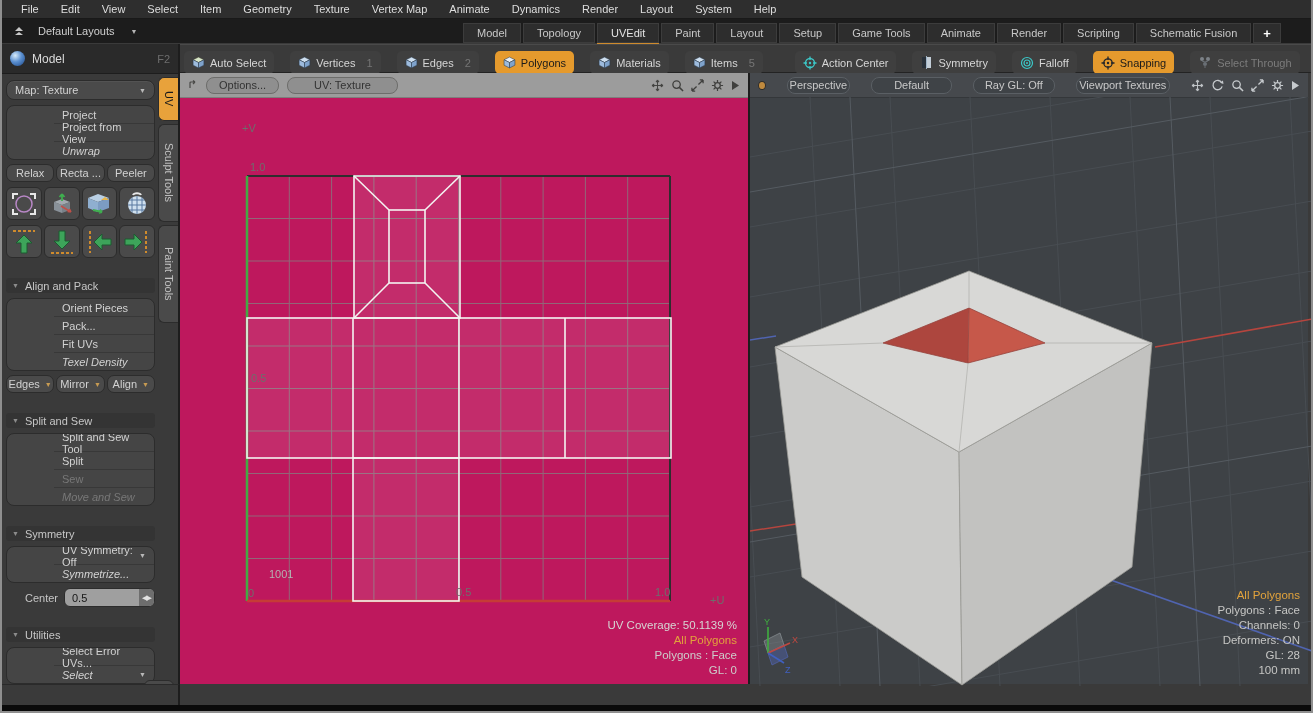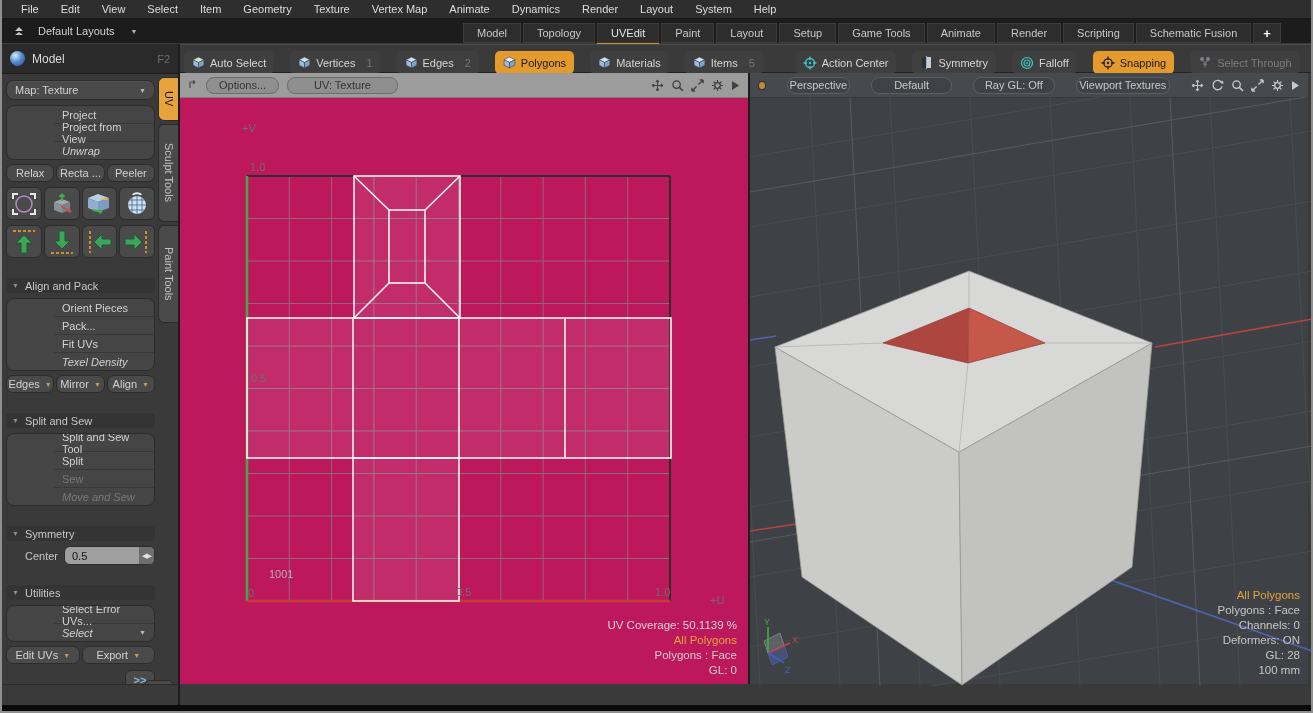--- a/index.html
+++ b/index.html
@@ -374,20 +374,27 @@
         <div class="gbtn">Split and Sew Tool</div>
         <div class="gbtn">Split</div>
         <div class="gbtn disabled">Sew</div>
         <div class="gbtn disabled">Move and Sew</div>
       </div>
 
       <div class="section-h">
         <span class="tri">▼</span>
         <span>Symmetry</span>
       </div>
+      <div class="group">
+        <div class="gbtn">
+          <span>UV Symmetry: Off</span>
+          <span class="caret2" style="margin-left:auto;font-size:7px;color:#b9b9b9;">▼</span>
+        </div>
+        <div class="gbtn">Symmetrize...</div>
+      </div>
       <div class="center-row">
         <span class="center-label">Center</span>
         <span class="num-field">
           <span class="num-val">0.5</span>
           <span class="stepper">◀▶</span>
         </span>
       </div>
 
       <div class="section-h">
         <span class="tri">▼</span>

